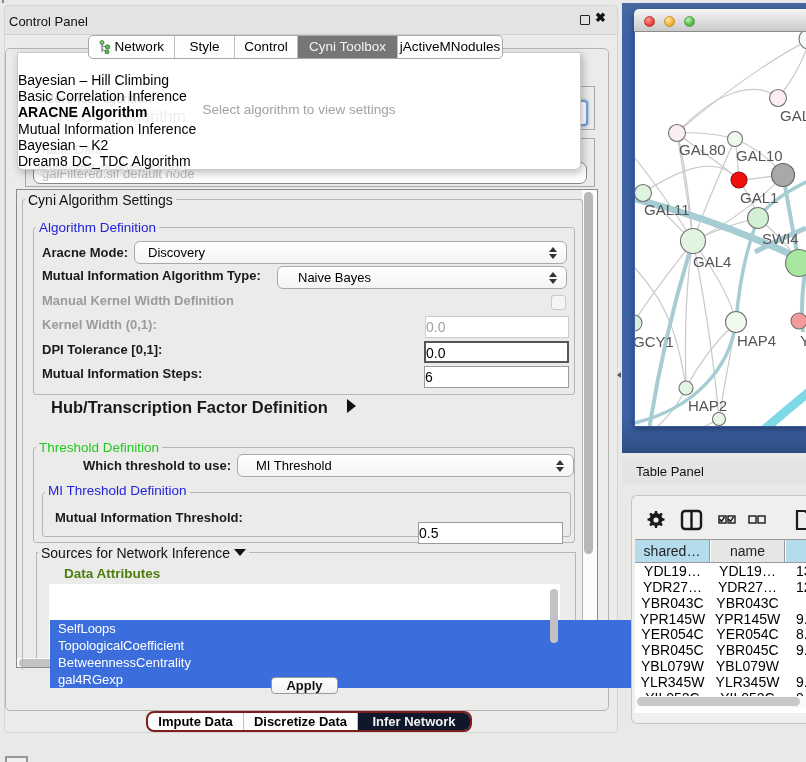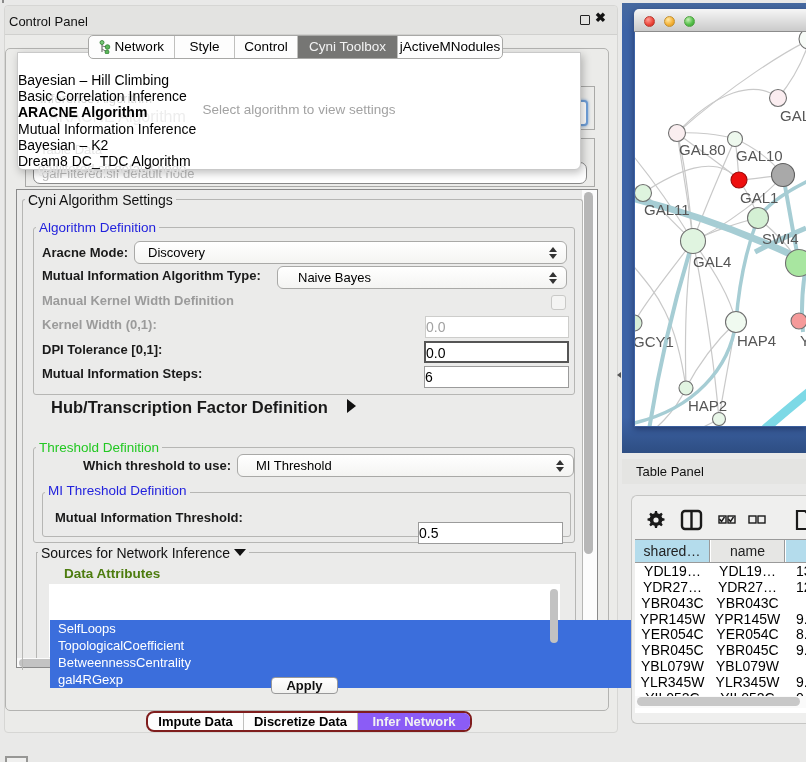--- a/index.html
+++ b/index.html
@@ -141,21 +141,21 @@
 
 <div class="abs" style="left:49px;top:584px;width:511px;height:73px;background:#fff;"></div>
 <div class="abs" style="left:50px;top:620px;width:600px;height:68px;background:#3b6edc;color:#fff;font-size:13px;line-height:17px;padding-left:8px;box-sizing:border-box;">SelfLoops<br>TopologicalCoefficient<br>BetweennessCentrality<br>gal4RGexp</div>
 <div class="abs" style="left:550px;top:589px;width:8px;height:54px;background:#c2c2c2;border-radius:4px;"></div>
 
 <div class="abs" style="left:271px;top:677px;width:67px;height:17px;background:linear-gradient(#ffffff,#f2f2f0);border:1px solid #999;border-radius:4px;text-align:center;font-size:13px;font-weight:bold;color:#111;box-sizing:border-box;padding-top:0px;">Apply</div>
 
 <div class="abs" id="bottabs" style="left:146px;top:711px;height:17px;display:flex;background:#fdfdfd;border:2px solid #7f1d1d;border-radius:8px;overflow:hidden;font-size:13px;font-weight:bold;text-align:center;">
   <div style="width:96px;padding-top:1px;border-right:1px solid #c0c0be;box-sizing:border-box;">Impute Data</div>
   <div style="width:114px;padding-top:1px;border-right:1px solid #c0c0be;box-sizing:border-box;">Discretize Data</div>
-  <div style="width:112px;padding-top:1px;background:#8b5cf6;color:#f2f2f2;box-sizing:border-box;">Infer Network</div>
+  <div style="width:112px;padding-top:1px;background:#0f172a;color:#f2f2f2;box-sizing:border-box;">Infer Network</div>
 </div>
 
 <div class="abs" style="left:5px;top:756px;width:19px;height:10px;background:#f0f0ef;border:2px solid #979795;"></div>
 
 <div class="abs" style="left:622px;top:3px;width:184px;height:450px;background:linear-gradient(#46699f,#3d63a6 6%,#3d63a6 92%,#2e4e83);"></div>
 
 <div class="abs" style="left:617px;top:372px;width:0;height:0;border-right:4px solid #555;border-top:3px solid transparent;border-bottom:3px solid transparent;z-index:5;"></div>
 
 <div class="abs" style="left:634px;top:9px;width:172px;height:418px;border-radius:5px 0 0 0;box-shadow:0 2px 6px rgba(0,0,30,0.4);">
   <div class="abs" style="left:0;top:0;right:0;height:22px;background:linear-gradient(#f6f6f6,#cacaca);border-bottom:1px solid #8c8c8c;border-radius:5px 0 0 0;">

